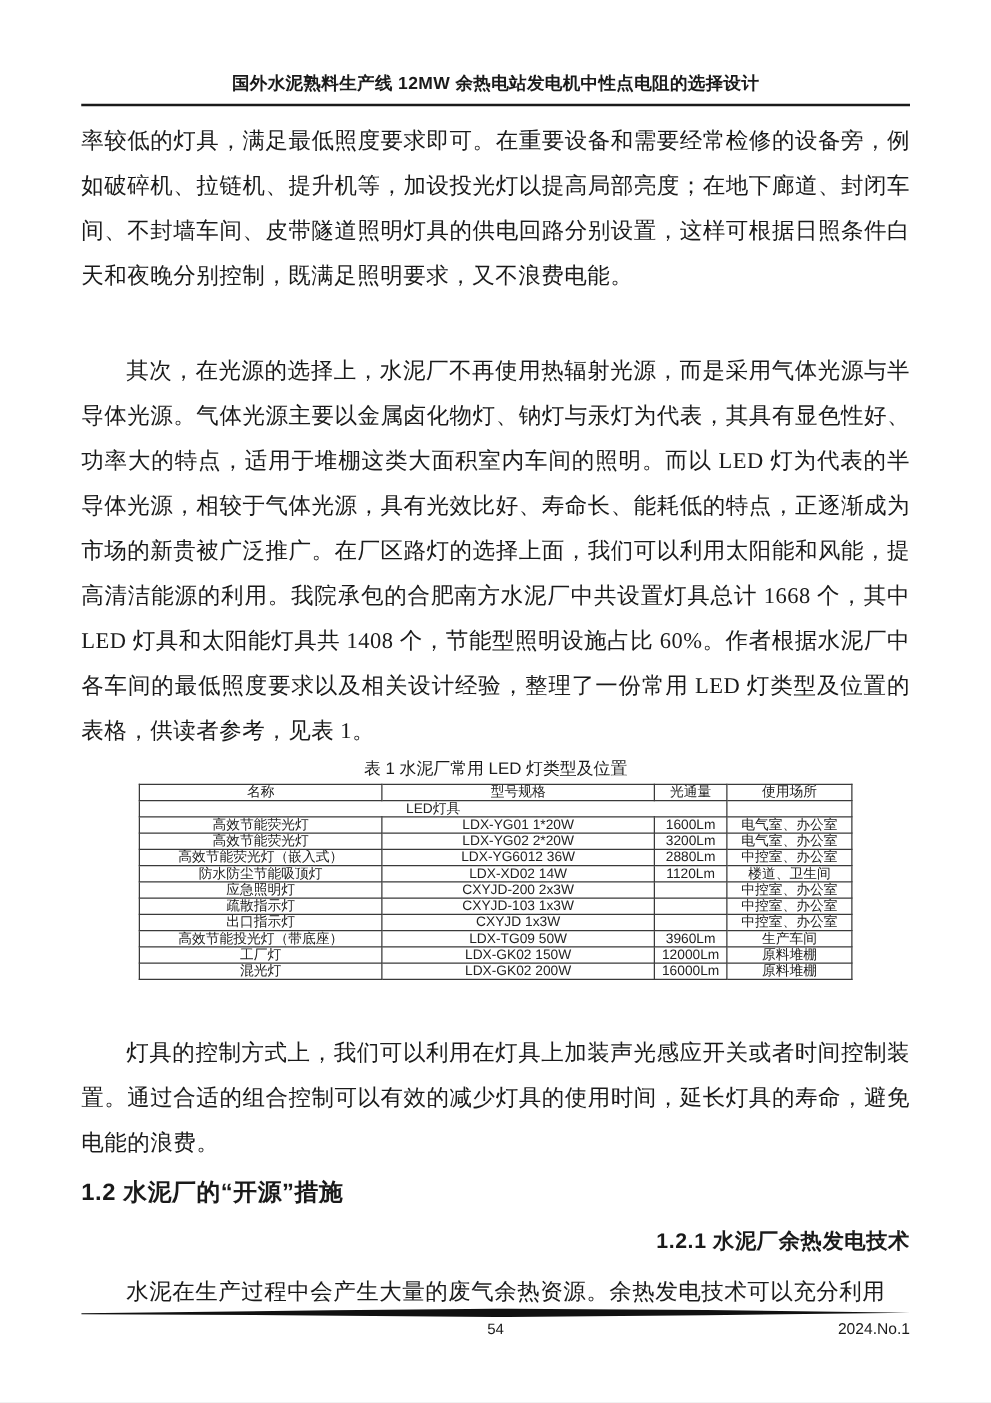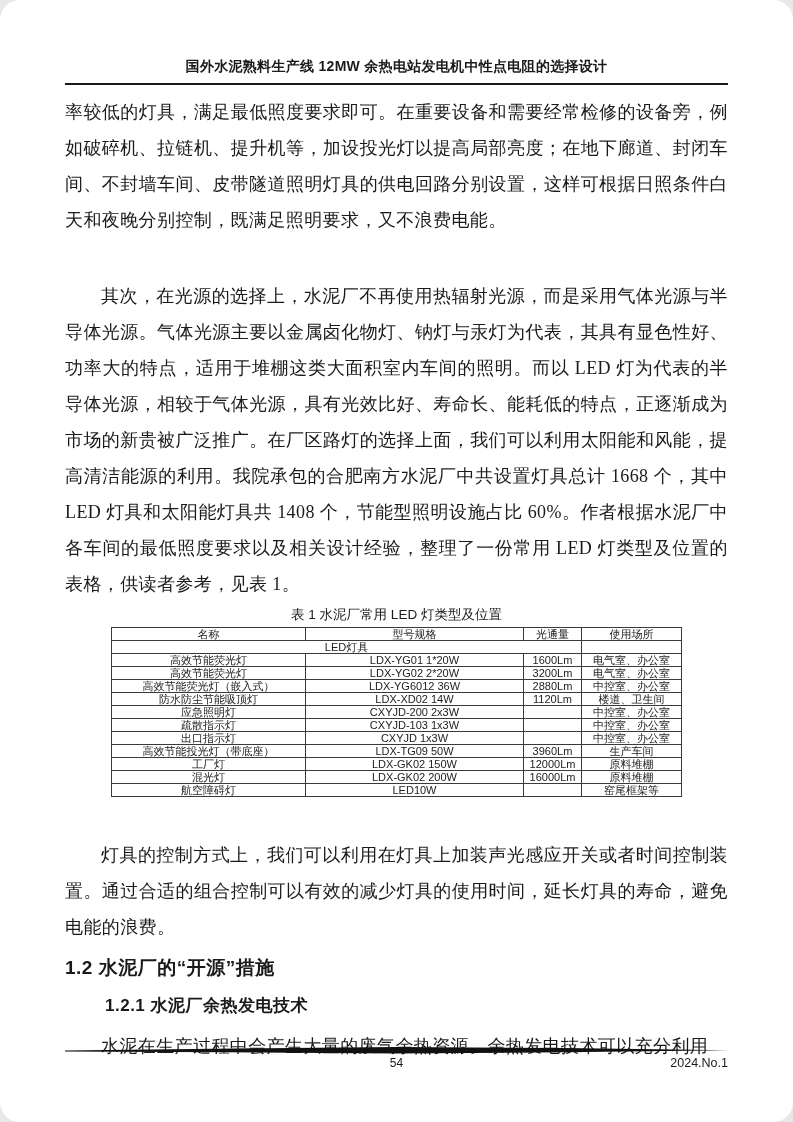--- a/index.html
+++ b/index.html
@@ -4,21 +4,20 @@
 <style>
   html,body{margin:0;padding:0;background:#e8e8e8;}
   .page{
     position:relative;
     width:793px;height:1122px;
     margin:0 auto;
     background:#ffffff;
     color:#1a1a1a;
     font-family:"Liberation Serif", serif;
     overflow:hidden;
-    border-radius:20px;
   }
   
   .page-header{
     position:absolute;top:58px;left:65px;width:663px;
     text-align:center;
     font-family:"Liberation Sans", sans-serif;
     font-size:14px;font-weight:600;
     letter-spacing:0.3px;
     padding-bottom:7px;
     border-bottom:2px solid #1a1a1a;
@@ -68,20 +67,21 @@
     font-size:19px;font-weight:bold;
     line-height:26px;
     letter-spacing:0.5px;
   }
   .h3{
     margin:13px 0 0 40px;
     font-family:"Liberation Sans", sans-serif;
     font-size:17px;font-weight:bold;
     line-height:24px;
     letter-spacing:0.5px;
+    text-align:right;
   }
   .p4{margin-top:10px !important;}
   
   .footer-rule{
     position:absolute;left:65px;top:1046px;width:663px;height:9px;
   }
   .footer-row{
     position:absolute;left:65px;top:1056px;width:663px;height:18px;
     font-family:"Liberation Sans", sans-serif;
   }
@@ -180,26 +180,20 @@
             <td>LDX-GK02 150W</td>
             <td>12000Lm</td>
             <td>原料堆棚</td>
           </tr>
           <tr>
             <td>混光灯</td>
             <td>LDX-GK02 200W</td>
             <td>16000Lm</td>
             <td>原料堆棚</td>
           </tr>
-          <tr>
-            <td>航空障碍灯</td>
-            <td>LED10W</td>
-            <td></td>
-            <td>窑尾框架等</td>
-          </tr>
         </tbody>
     </table>
 
     <p class="indent after-table">灯具的控制方式上，我们可以利用在灯具上加装声光感应开关或者时间控制装置。通过合适的组合控制可以有效的减少灯具的使用时间，延长灯具的寿命，避免电能的浪费。</p>
 
     <div class="h2">1.2 水泥厂的“开源”措施</div>
     <div class="h3">1.2.1 水泥厂余热发电技术</div>
 
     <p class="indent p4">水泥在生产过程中会产生大量的废气余热资源。余热发电技术可以充分利用</p>
   </div>

